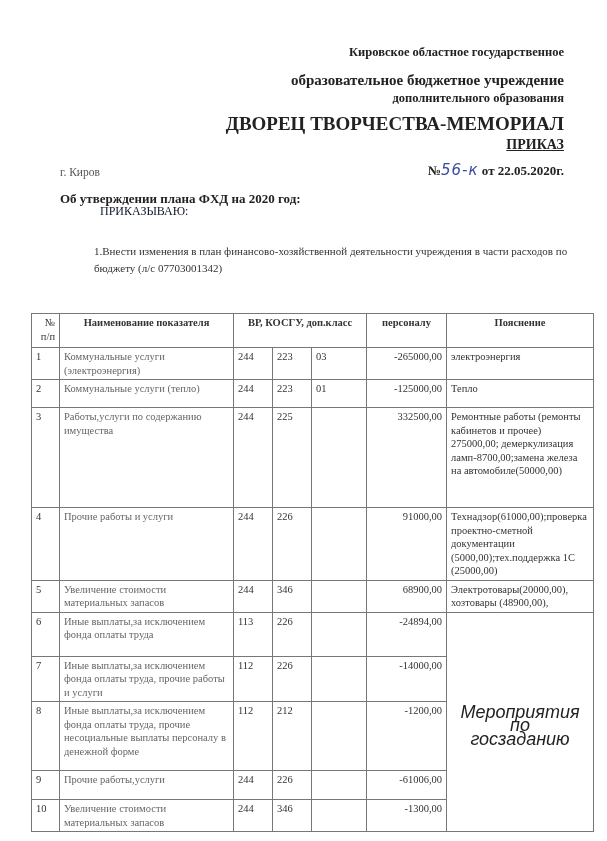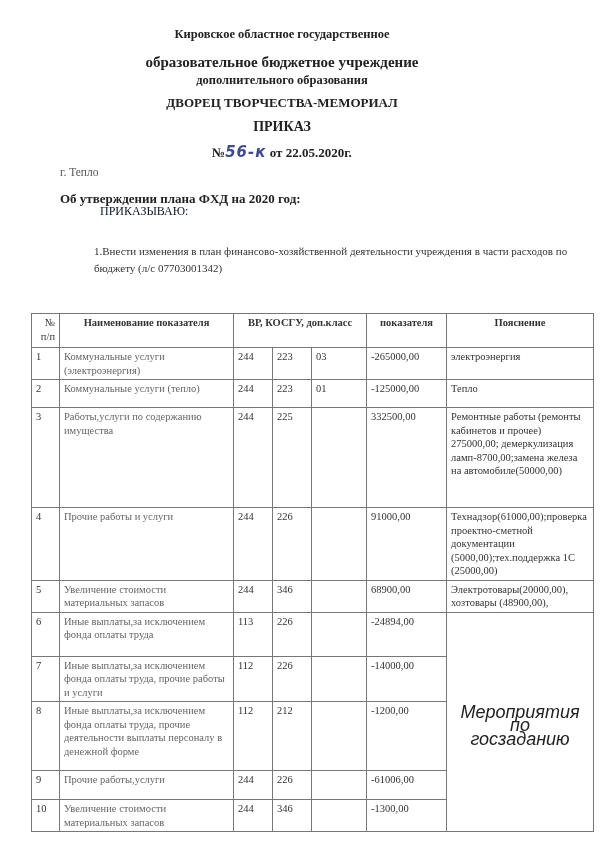--- a/index.html
+++ b/index.html
@@ -1,85 +1,85 @@
 <!DOCTYPE html>
 <html><head>
 <meta charset="utf-8">
 <style>
   html, body { margin: 0; padding: 0; }
   body {
     width: 607px; height: 841px; background: #ffffff; position: relative;
     font-family: "Liberation Serif", "DejaVu Serif", serif; color: #1a1a1a;
     overflow: hidden;
   }
-  .hdr { position: absolute; left: 0; width: 564px; text-align: center; font-weight: bold; color: #222; }
+  .hdr { position: absolute; left: 0; width: 564px; text-align: right; font-weight: bold; color: #222; margin-top: 18px; }
   .h1 { top: 27px; font-size: 12.5px; }
   .h2 { top: 54px; font-size: 15px; }
   .h3 { top: 73px; font-size: 12.5px; }
-  .h4 { top: 95px; font-size: 13px; }
-  .h5 { top: 119px; font-size: 14px; }
+  .h4 { top: 95px; font-size: 19px; }
+  .h5 { top: 119px; font-size: 14px; text-decoration: underline; }
   .h6 { top: 143px; font-size: 13px; }
-  .handwritten { font-family: "DejaVu Sans", sans-serif; font-style: italic; font-weight: bold; color: #3a4aa0; font-size: 15px; letter-spacing: 1px; }
+  .handwritten { font-family: "DejaVu Sans", sans-serif; font-style: italic; font-weight: normal; color: #3a4aa0; font-size: 15px; letter-spacing: 1px; }
   .city { position: absolute; left: 60px; top: 166px; font-size: 11.5px; color: #555; }
   .subject { position: absolute; left: 60px; top: 191px; font-size: 13px; font-weight: bold; color: #222; text-align: right; }
   .order { position: absolute; left: 100px; top: 204px; font-size: 12px; color: #0f172a; }
   .item1 { position: absolute; left: 94px; top: 243px; width: 480px; font-size: 11px; color: #333; line-height: 17px; }
 
   table.t {
     position: absolute; left: 31px; top: 313px; width: 562px;
     border-collapse: collapse; table-layout: fixed;
     font-size: 10.5px; color: #333;
   }
   table.t td, table.t th {
     border: 1px solid #777; vertical-align: top; padding: 2px 4px; line-height: 13.5px;
     overflow: hidden;
   }
   table.t th { font-weight: bold; text-align: center; color: #333; font-size: 10.5px; }
-  table.t td.num { text-align: left; margin-left: 22px; }
+  table.t td.num { text-align: right; margin-left: 22px; }
   .light { color: #666; }
   .merop {
     font-family: Liberation Sans, sans-serif; font-style: italic; font-size: 18px;
     text-align: center; line-height: 24px; color: #222; vertical-align: middle !important;
     padding-top: 10px !important;
   }
 </style>
 </head>
 <body>
 
 <div class="hdr h1">Кировское областное государственное</div>
 <div class="hdr h2">образовательное бюджетное учреждение</div>
 <div class="hdr h3">дополнительного образования</div>
 <div class="hdr h4">ДВОРЕЦ ТВОРЧЕСТВА-МЕМОРИАЛ</div>
 <div class="hdr h5">ПРИКАЗ</div>
 <div class="hdr h6">
   <span>№</span><span class="handwritten">56-к</span>
   <span>от 22.05.2020г.</span>
 </div>
 
-<div class="city">г. Тепло</div>
+<div class="city">г. Киров</div>
 <div class="subject">Об утверждении плана ФХД на 2020 год:</div>
 <div class="order">ПРИКАЗЫВАЮ:</div>
 <div class="item1">1.Внести изменения в план финансово-хозяйственной деятельности учреждения в части расходов по бюджету (л/с 07703001342)</div>
 
 <table class="t">
   <colgroup>
     <col style="width:28px">
     <col style="width:174px">
     <col style="width:39px">
     <col style="width:39px">
     <col style="width:55px">
     <col style="width:80px">
     <col style="width:147px">
   </colgroup>
   <tbody>
       <tr style="height:34px">
     <th style="text-align:right;font-weight:normal">№ п/п</th>
     <th>Наименование показателя</th>
     <th colspan="3">ВР, КОСГУ, доп.класс</th>
-    <th>показателя</th>
+    <th>персоналу</th>
     <th>Пояснение</th>
   </tr>
 
   <tr style="height:29px">
     <td>1</td>
     <td class="light">Коммунальные услуги (электроэнергия)</td>
     <td>244</td>
     <td>223</td>
     <td>03</td>
     <td class="num">-265000,00</td>
@@ -137,21 +137,21 @@
   <tr style="height:42px">
     <td>7</td>
     <td class="light">Иные выплаты,за исключением фонда оплаты труда, прочие работы и услуги</td>
     <td>112</td>
     <td>226</td>
     <td></td>
     <td class="num">-14000,00</td>
   </tr>
   <tr style="height:69px">
     <td>8</td>
-    <td class="light">Иные выплаты,за исключением фонда оплаты труда, прочие деятельности выплаты персоналу в денежной форме</td>
+    <td class="light">Иные выплаты,за исключением фонда оплаты труда, прочие несоциальные выплаты персоналу в денежной форме</td>
     <td>112</td>
     <td>212</td>
     <td></td>
     <td class="num">-1200,00</td>
   </tr>
   <tr style="height:29px">
     <td>9</td>
     <td class="light">Прочие работы,услуги</td>
     <td>244</td>
     <td>226</td>

